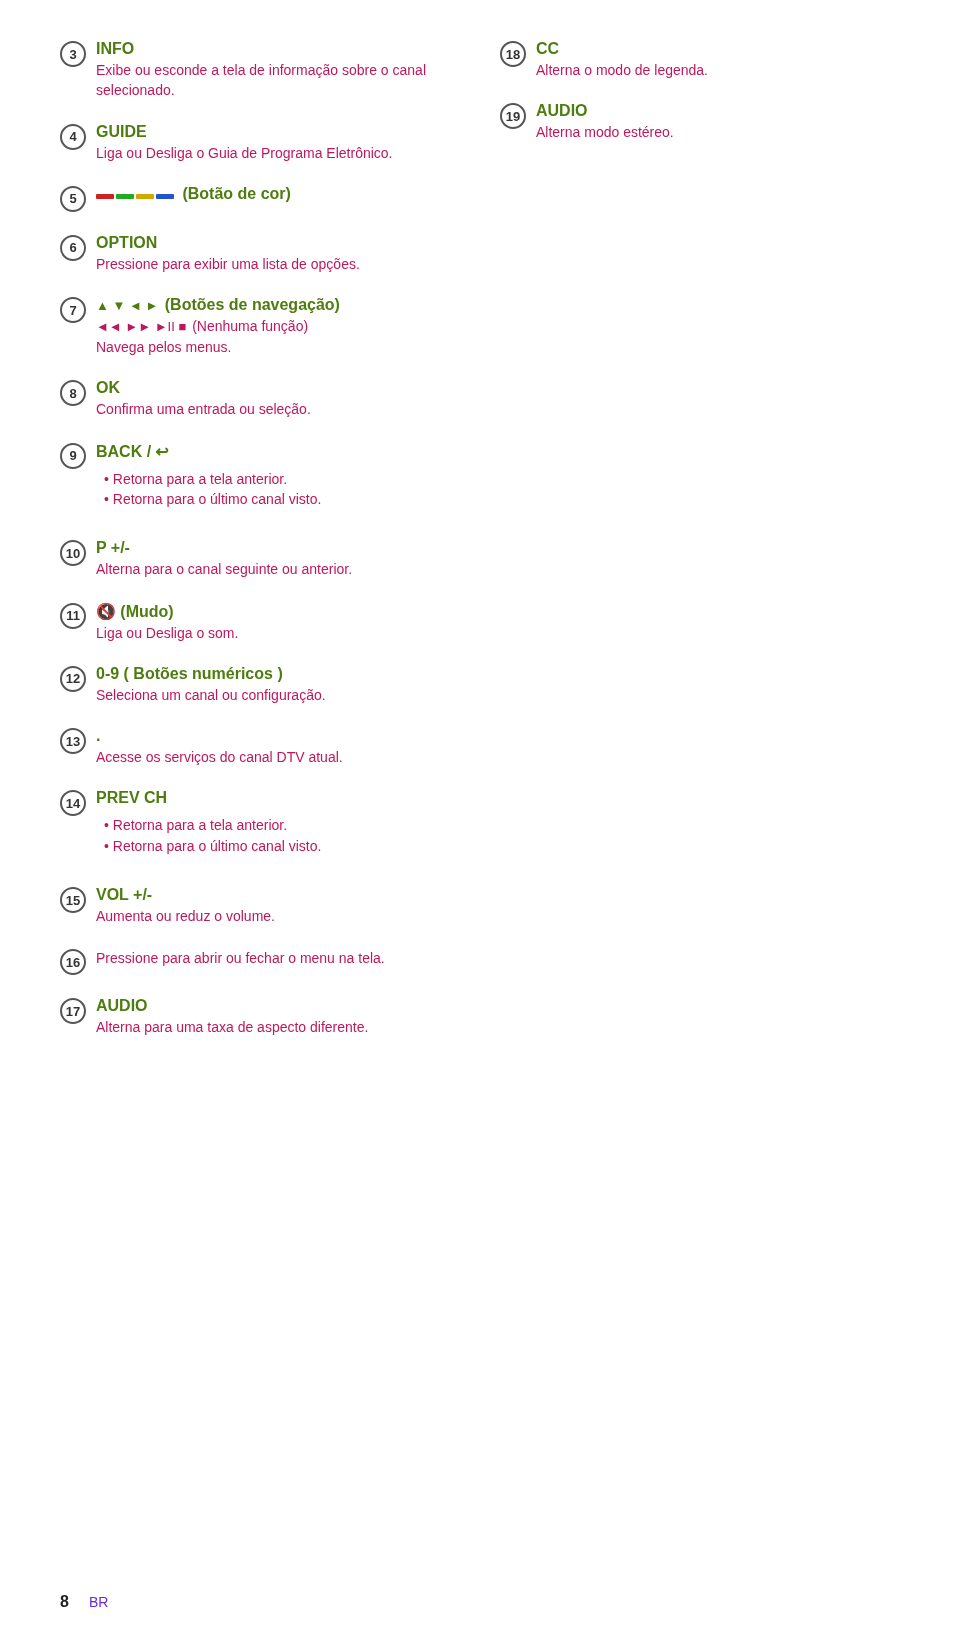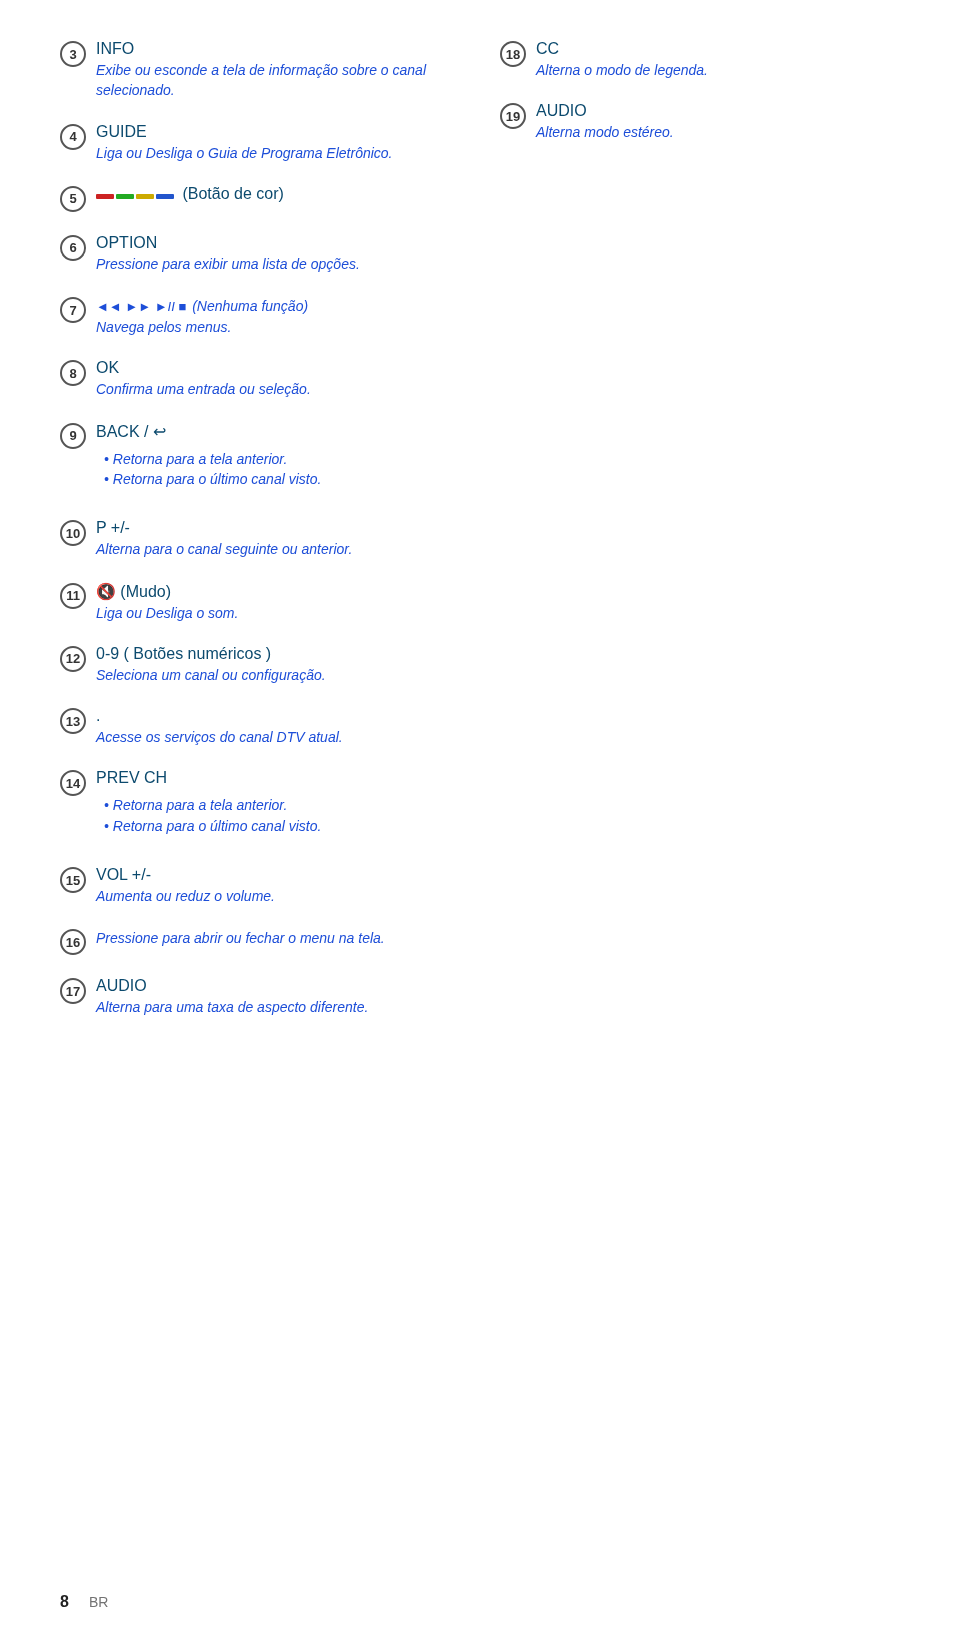--- a/index.html
+++ b/index.html
@@ -43,30 +43,29 @@
       font-weight: bold;
       color: #333;
       min-width: 26px;
       margin-right: 10px;
       margin-top: 1px;
     }
     .item-content {
       flex: 1;
     }
     .item-title {
-      font-weight: normal;
+      font-weight: bold;
       font-size: 16px;
-      color: #0c4a6e;
+      color: #4d7c0f;
       margin-bottom: 2px;
     }
     .item-desc {
       font-size: 14px;
-      color: #1d4ed8;
+      color: #be185d;
       line-height: 1.45;
-      font-style: italic;
     }
     .item-desc ul {
       list-style: none;
       padding: 0;
       margin: 8px;
     }
     .item-desc ul li::before {
       content: "• ";
     }
     .color-bars {
@@ -96,21 +95,21 @@
       font-size: 14px;
       color: #444;
     }
     .footer-page {
       font-weight: bold;
       font-size: 16px;
       color: #222;
     }
     .footer-lang {
       font-size: 14px;
-      color: #737373;
+      color: #6d28d9;
     }
   </style>
 </head>
 <body>
 
 <div class="page-container">
   <div class="two-col">
     <div class="col-left">
 
       <div class="item">
@@ -148,20 +147,24 @@
         <div class="item-number">6</div>
         <div class="item-content">
           <div class="item-title">OPTION</div>
           <div class="item-desc">Pressione para exibir uma lista de opções.</div>
         </div>
       </div>
 
       <div class="item">
         <div class="item-number">7</div>
         <div class="item-content">
+          <div class="item-title">
+            <span class="nav-icons">▲ ▼ ◄ ►</span>
+            <span>(Botões de navegação)</span>
+          </div>
           <div class="item-desc">
             <span class="nav-icons">◄◄  ►► ►II ■</span>
             <span> (Nenhuma função)<br>Navega pelos menus.</span>
           </div>
         </div>
       </div>
 
       <div class="item">
         <div class="item-number">8</div>
         <div class="item-content">

